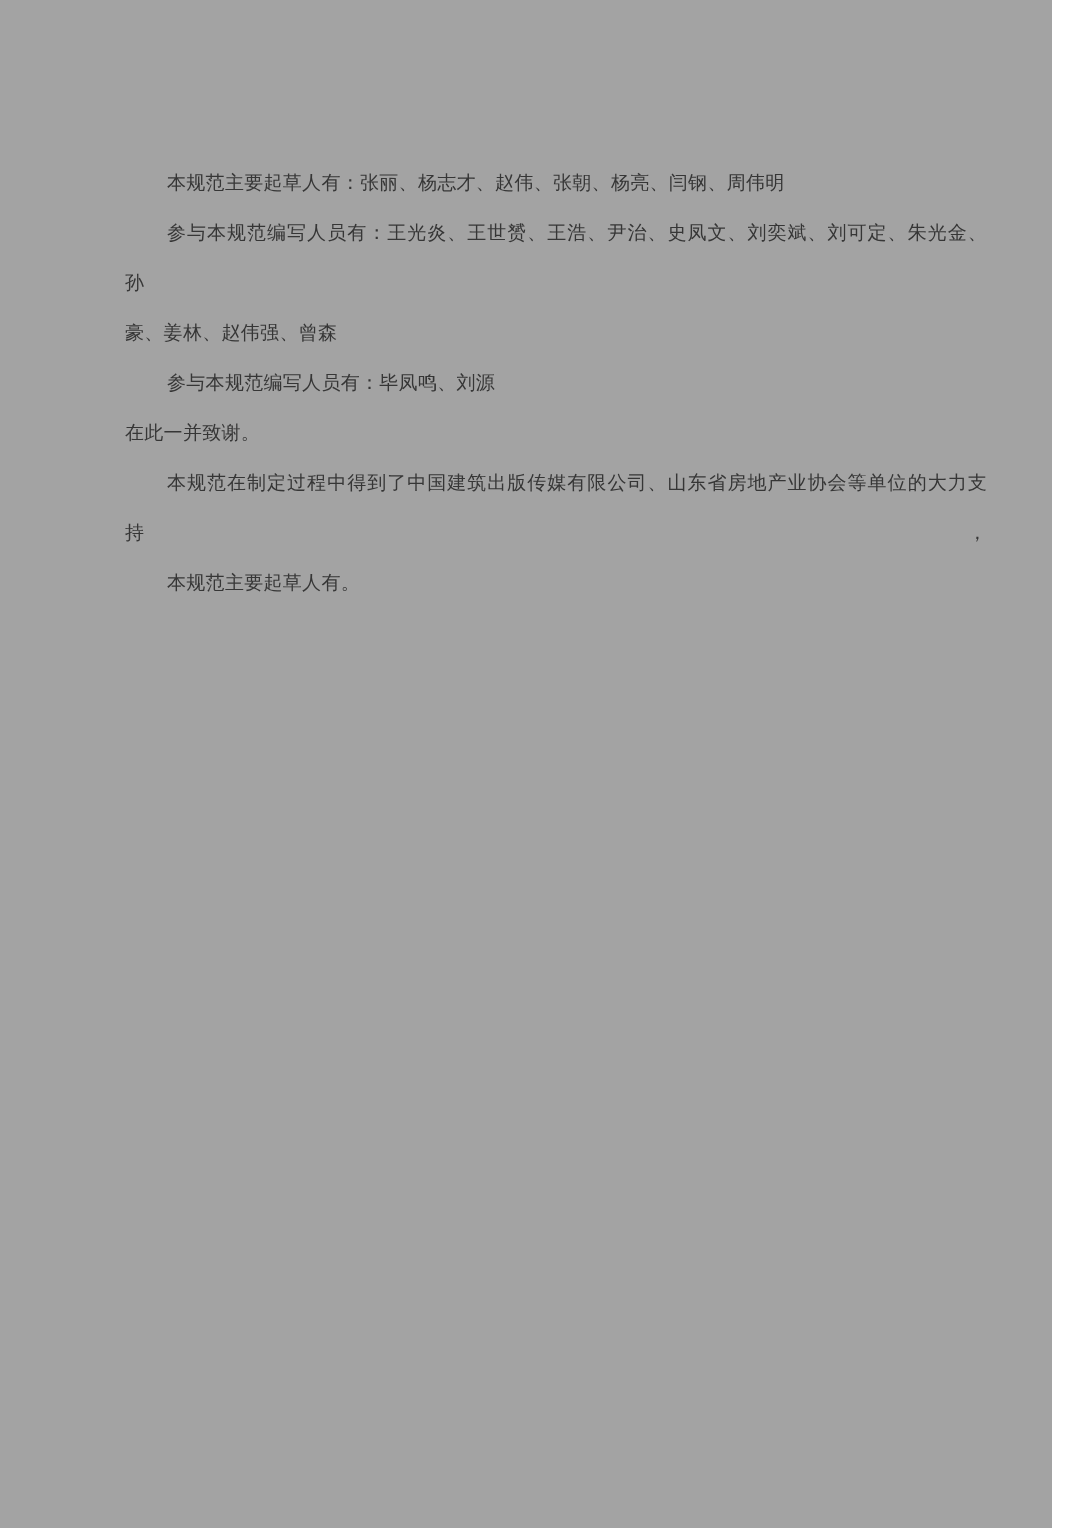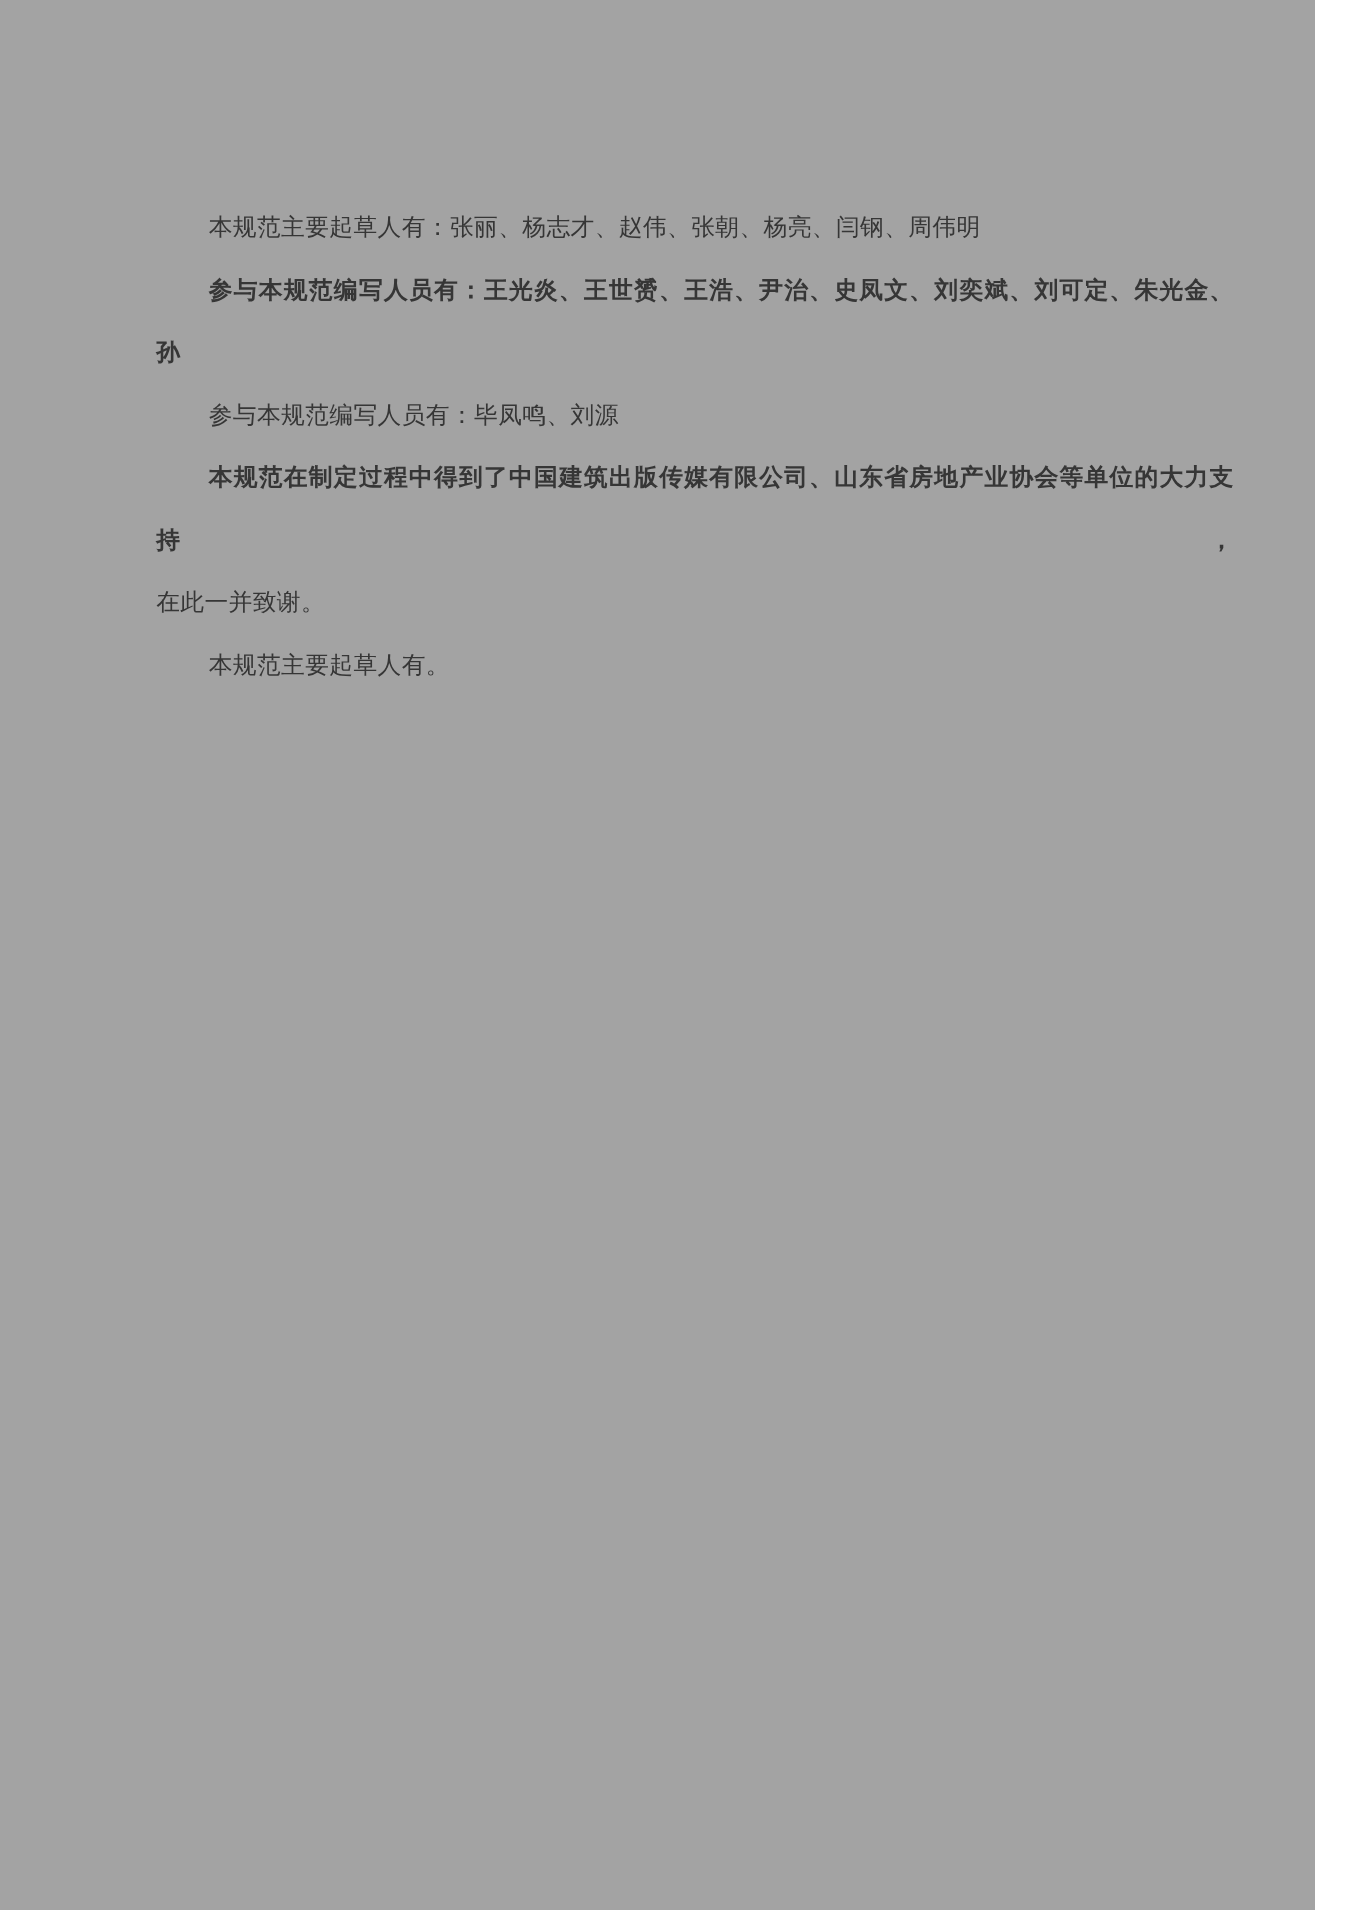--- a/index.html
+++ b/index.html
@@ -35,28 +35,28 @@
   .line {
     white-space: pre-wrap;
     text-align: left;
   }
   .indent {
     text-indent: 42px;
   }
   .fill {
     text-align: justify;
     text-align-last: justify;
-    font-weight: bold;
   }
 </style>
 </head>
 <body>
 
 <div class="page">
   <div class="content">
     <div class="line indent">本规范主要起草人有：张丽、杨志才、赵伟、张朝、杨亮、闫钢、周伟明</div>
     <div class="line indent fill">参与本规范编写人员有：王光炎、王世赟、王浩、尹治、史凤文、刘奕斌、刘可定、朱光金、　孙</div>
+    <div class="line">豪、姜林、赵伟强、曾森</div>
     <div class="line indent">参与本规范编写人员有：毕凤鸣、刘源</div>
+    <div class="line">在此一并致谢。</div>
     <div class="line indent fill">本规范在制定过程中得到了中国建筑出版传媒有限公司、山东省房地产业协会等单位的大力支持，</div>
-    <div class="line">在此一并致谢。</div>
     <div class="line indent">本规范主要起草人有。</div>
   </div>
 </div>
 
 </body></html>

